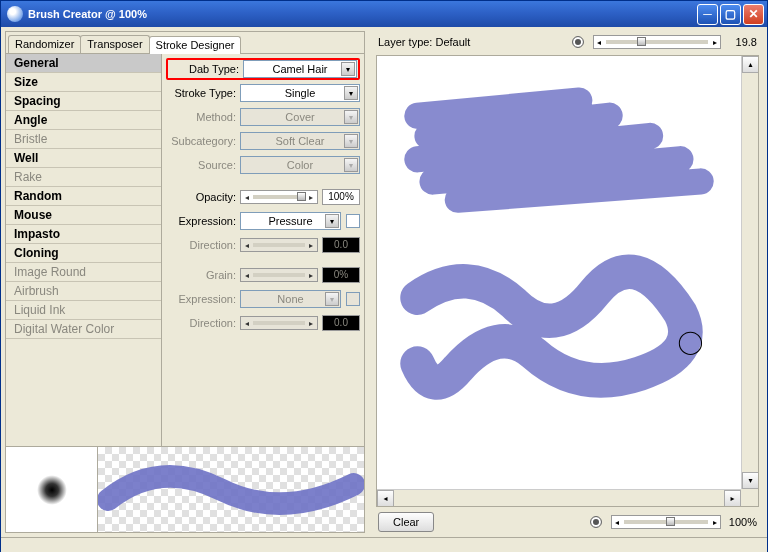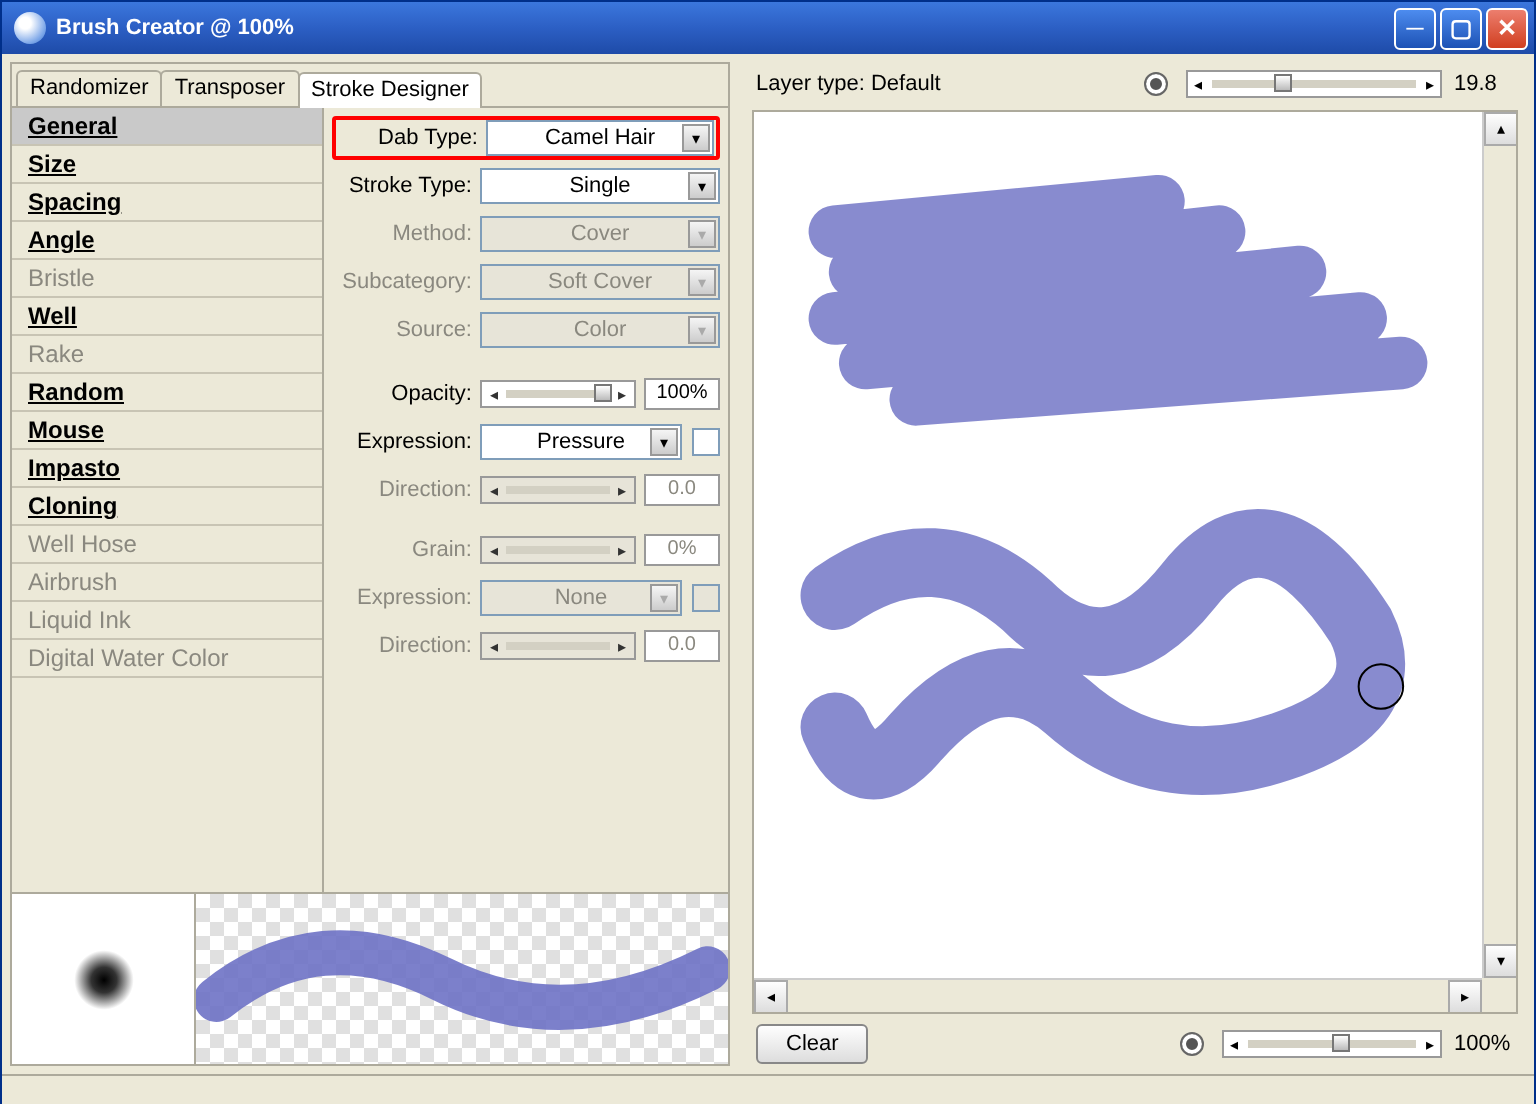--- a/index.html
+++ b/index.html
@@ -23,56 +23,56 @@
 .brush-head-row { display: flex; align-items: center; height: 38px; border-bottom: 1px solid #adaa9c; padding: 3px 6px; gap: 6px; }
 .brush-pic { width: 38px; height: 32px; border: 1px solid #adaa9c; background: #fff; display: flex; align-items: center; justify-content: center; }
 .brush-pic svg { width: 34px; height: 28px; }
 .brush-dab { width: 34px; height: 30px; background: #fff; display: flex; align-items: center; justify-content: center; }
 .brush-dab .dot { width: 22px; height: 22px; border-radius: 50%; background: radial-gradient(circle, #000 0%, #333 30%, #fff 70%); }
 .brush-labels { display: flex; flex-direction: column; line-height: 13px; }
 
 .mid-row { display: flex; flex: 1; border-bottom: 1px solid #adaa9c; }
 .cat-col { width: 156px; border-right: 1px solid #adaa9c; background: #ece9d8; }
 .cat-item { padding: 2px 8px; font-size: 12px; border-bottom: 1px solid #c8c4b4; cursor: pointer; line-height: 14px; }
-.cat-item.bold { font-weight: bold; text-decoration: underline; }
+.cat-item.bold { font-weight: bold; }
 .cat-item.dim { color: #8a887f; }
 .cat-item.sel { background: #c9c9c9; font-weight: bold; }
 
 .props-col { flex: 1; padding: 4px 4px; }
 .prop-row { display: flex; align-items: center; height: 22px; margin-bottom: 2px; }
 .prop-row.highlight { border: 2px solid #ff0000; border-radius: 2px; padding: 1px; }
 .prop-label { width: 74px; text-align: right; padding-right: 4px; font-size: 11px; }
 .prop-label.dim { color: #8a887f; }
 .prop-select { flex: 1; height: 18px; border: 1px solid #7f9db9; background: #fff; display: flex; align-items: center; justify-content: center; position: relative; font-size: 11px; cursor: pointer; }
 .prop-select.dim { background: #e7e4d8; color: #8a887f; }
 .dd-btn { position: absolute; right: 1px; top: 1px; width: 14px; height: 14px; border: 1px solid #999; background: linear-gradient(#f5f5f5,#ccc); display: flex; align-items: center; justify-content: center; font-size: 8px; }
 .dd-btn.dim { color: #aaa; }
 .mini-slider { flex: 1; height: 14px; border: 1px solid #999; background: #fff; display: flex; align-items: center; padding: 0 2px; }
 .mini-slider .arrow { width: 8px; font-size: 8px; color: #333; text-align: center; }
 .mini-slider.dim { background: #e7e4d8; }
 .mini-slider .track { flex: 1; height: 4px; background: #d3d0c3; margin: 0 2px; position: relative; }
 .mini-slider .thumb { position: absolute; width: 9px; height: 9px; background: linear-gradient(#fff,#bbb); border: 1px solid #777; top: -3px; }
 .val-box { width: 38px; height: 16px; border: 1px solid #999; margin-left: 4px; font-size: 10px; text-align: center; line-height: 14px; background: #fff; }
-.val-box.dim { background: #ffffff; color: #8a887f; }
+.val-box.dim { background: #000000; color: #8a887f; }
 .small-check { width: 14px; height: 14px; border: 1px solid #7f9db9; background: #fff; margin-left: 5px; }
 
 .bottom-previews { height: 85px; display: flex; }
 .dab-preview { width: 92px; background: #fff; display: flex; align-items: center; justify-content: center; border-right: 1px solid #adaa9c; }
 .dab-preview .dot { width: 30px; height: 30px; border-radius: 50%; background: radial-gradient(circle, #000 0%, #333 30%, rgba(0,0,0,0) 70%); }
 .stroke-preview { flex: 1; background: repeating-conic-gradient(#e0e0e0 0 25%, #fff 0 50%) 0 0/14px 14px; display: flex; align-items: center; justify-content: center; }
 .stroke-preview svg { width: 100%; height: 100%; }
 
 .layer-header { display: flex; align-items: center; height: 22px; padding: 0 6px; gap: 6px; }
 .layer-header .lt { font-size: 11px; flex: 1; }
 .radio { width: 12px; height: 12px; border: 1px solid #666; border-radius: 50%; background: #fff; box-shadow: inset 0 0 0 2px #fff, inset 0 0 0 6px #555; margin-right: 3px; }
 .top-slider { width: 128px; height: 14px; border: 1px solid #999; background: #fff; display: flex; align-items: center; }
 .top-slider .arrow { width: 10px; text-align: center; font-size: 8px; }
 .top-slider .track { flex: 1; height: 4px; background: #d3d0c3; margin: 0 2px; position: relative; }
 .top-slider .thumb { position: absolute; left: 30%; width: 9px; height: 9px; background: linear-gradient(#fff,#bbb); border: 1px solid #777; top: -3px; }
-.top-val { width: 30px; text-align: left; font-size: 11px; }
+.top-val { width: 30px; text-align: right; font-size: 11px; }
 
 .canvas-frame { flex: 1; border: 1px solid #adaa9c; background: #fff; margin: 2px 4px 4px 4px; position: relative; overflow: hidden; }
 .canvas-scroll-v { position: absolute; right: 0; top: 0; bottom: 17px; width: 17px; background: #ece9d8; border-left: 1px solid #ccc; }
 .canvas-scroll-h { position: absolute; left: 0; right: 17px; bottom: 0; height: 17px; background: #ece9d8; border-top: 1px solid #ccc; }
 .corner-box { position: absolute; right: 0; bottom: 0; width: 17px; height: 17px; background: #ece9d8; }
 .scroll-btn { width: 17px; height: 17px; background: linear-gradient(#fefefe,#ddd); border: 1px solid #aaa; display: flex; align-items: center; justify-content: center; font-size: 8px; position: absolute; }
 .v-up { top: 0; } .v-down { bottom: 0; }
 .h-left { left: 0; } .h-right { right: 0; }
 
 .canvas-content { position: absolute; left: 0; top: 0; right: 17px; bottom: 17px; }
@@ -114,21 +114,21 @@
         <div class="cat-item bold">Size</div>
         <div class="cat-item bold">Spacing</div>
         <div class="cat-item bold">Angle</div>
         <div class="cat-item dim">Bristle</div>
         <div class="cat-item bold">Well</div>
         <div class="cat-item dim">Rake</div>
         <div class="cat-item bold">Random</div>
         <div class="cat-item bold">Mouse</div>
         <div class="cat-item bold">Impasto</div>
         <div class="cat-item bold">Cloning</div>
-        <div class="cat-item dim">Well Hose</div>
+        <div class="cat-item dim">Image Round</div>
         <div class="cat-item dim">Airbrush</div>
         <div class="cat-item dim">Liquid Ink</div>
         <div class="cat-item dim">Digital Water Color</div>
       </div>
 
       <div class="props-col">
         <div class="prop-row highlight">
           <div class="prop-label">Dab Type:</div>
           <div class="prop-select">
                 <span>Camel Hair</span>
@@ -145,21 +145,21 @@
         <div class="prop-row">
           <div class="prop-label dim">Method:</div>
           <div class="prop-select dim">
                 <span>Cover</span>
                 <div class="dd-btn dim">▾</div>
               </div>
         </div>
         <div class="prop-row">
           <div class="prop-label dim">Subcategory:</div>
           <div class="prop-select dim">
-                <span>Soft Cover</span>
+                <span>Soft Clear</span>
                 <div class="dd-btn dim">▾</div>
               </div>
         </div>
         <div class="prop-row">
           <div class="prop-label dim">Source:</div>
           <div class="prop-select dim">
                 <span>Color</span>
                 <div class="dd-btn dim">▾</div>
               </div>
         </div>

